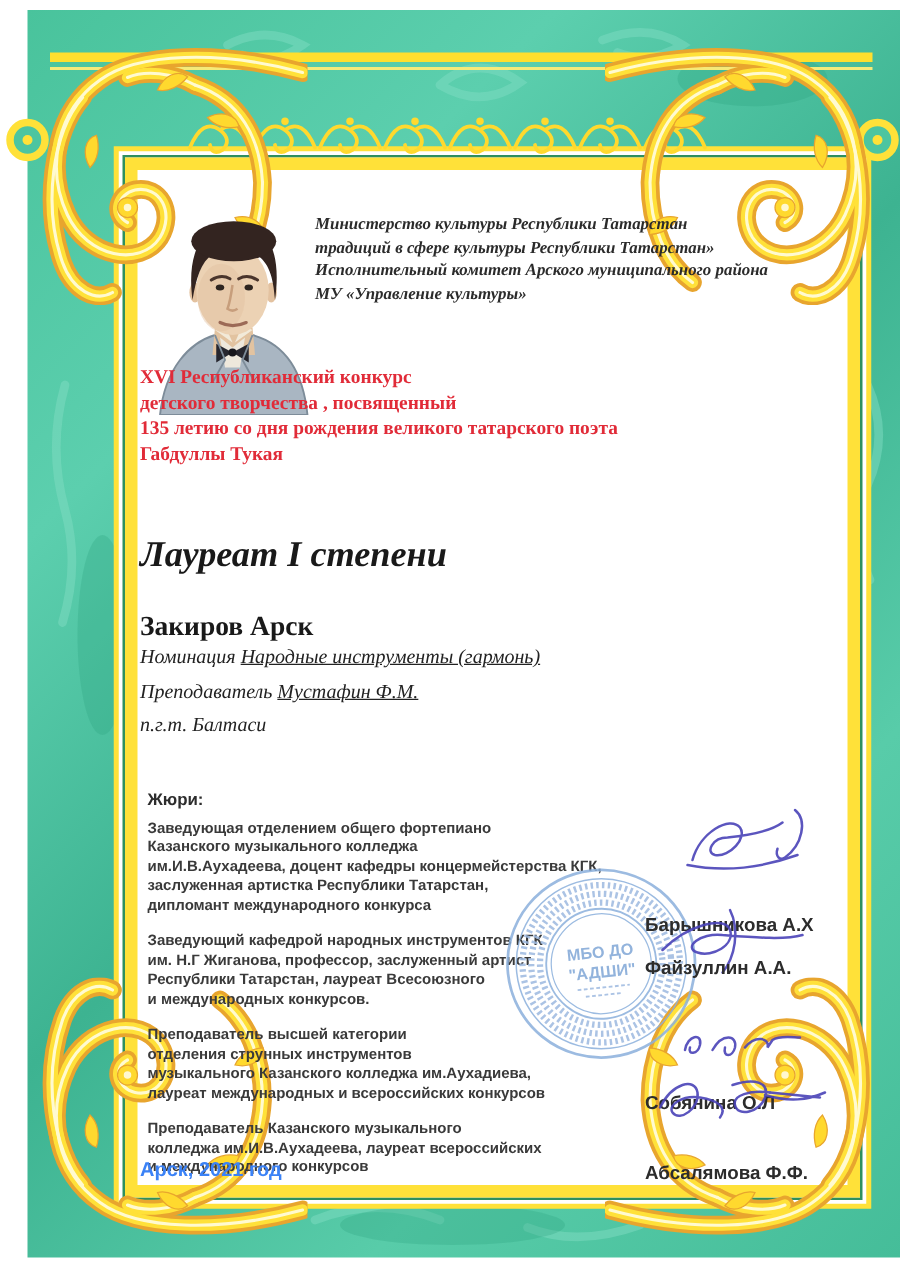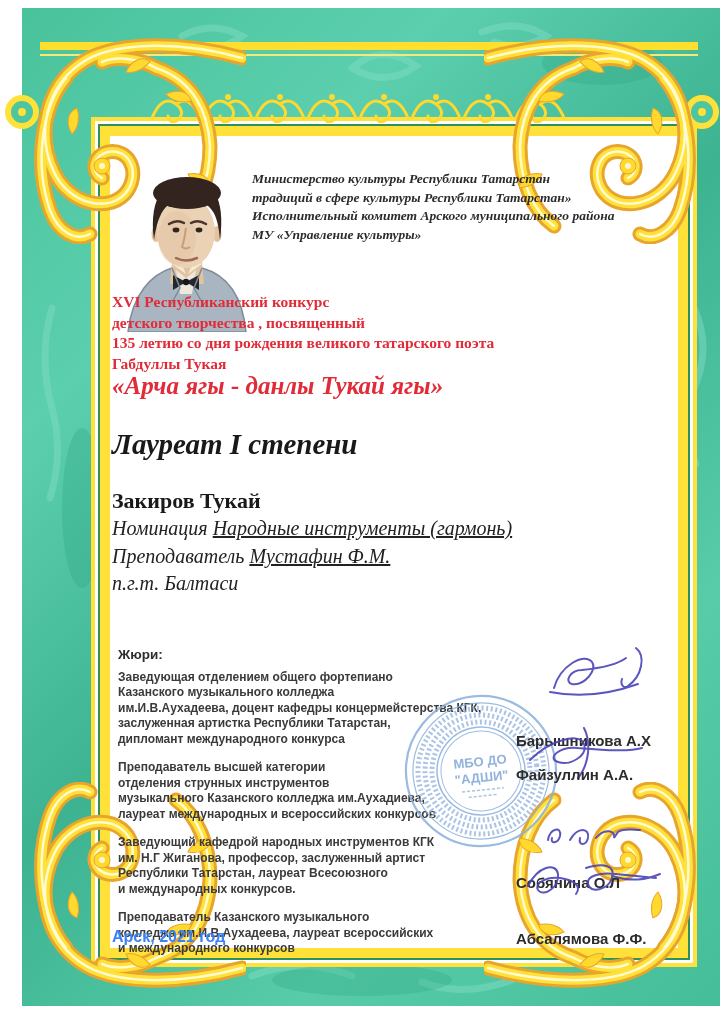--- a/index.html
+++ b/index.html
@@ -29,25 +29,25 @@
        font-weight:bold;font-style:italic;font-size:13.5px;line-height:18.5px;color:#2b2b2b;}
   .red-block{left:112px;top:292px;width:564px;font-family:"Liberation Serif",serif;
        font-weight:bold;font-size:15.5px;line-height:20.5px;color:#e12b38;}
   .red-title{left:112px;top:372px;width:564px;font-family:"Liberation Serif",serif;
        font-weight:bold;font-style:italic;font-size:25px;color:#e12b38;}
   .award{left:112px;top:428px;width:564px;font-family:"Liberation Serif",serif;
        font-weight:bold;font-style:italic;font-size:29px;color:#191919;}
   .rec-name{left:112px;top:488px;width:564px;font-family:"Liberation Serif",serif;
        font-weight:bold;font-size:22px;color:#191919;}
   .rec-line{left:112px;width:564px;font-family:"Liberation Serif",serif;
-       font-style:italic;font-size:20px;color:#222222;}
+       font-style:italic;font-size:16px;color:#222222;}
   .uline{text-decoration:underline;}
   .jury{left:118px;top:632px;width:392px;font-size:12px;line-height:15.5px;
        font-weight:bold;color:#3a3a3a;}
-  .jury .head{font-size:13.5px;margin-bottom:7px;color:#2d2d2d;margin-top:15px;}
+  .jury .head{font-size:13.5px;margin-bottom:7px;color:#2d2d2d;}
   .jury p{margin:0 0 13px 0;white-space:pre-line;}
   .sig-name{position:absolute;z-index:6;left:516px;font-size:15px;font-weight:bold;color:#2c2c2c;margin-top:24px;}
   .sig{position:absolute;z-index:6;pointer-events:none;}
   .stamp{position:absolute;left:398px;top:688px;width:166px;height:166px;z-index:5;
        transform:rotate(-6deg);opacity:.85;pointer-events:none;}
   .footer{left:112px;top:928px;width:564px;font-size:16px;font-weight:bold;color:#3b82f6;}
   .portrait{position:absolute;left:120px;top:166px;width:134px;height:166px;z-index:4;}
 </style>
 </head>
 <body>
@@ -180,50 +180,49 @@
     <div>Исполнительный комитет Арского муниципального района</div>
     <div>МУ «Управление культуры»</div>
   </div>
 
   <div class="abs red-block ctr">
     <div>XVI Республиканский конкурс</div>
     <div>детского творчества , посвященный</div>
     <div>135 летию со дня рождения великого татарского поэта</div>
     <div>Габдуллы Тукая</div>
   </div>
-  <div class="abs red-title ctr">«Арча ягы - данлы Тукай ягы»</div>
 
   <div class="abs award ctr">Лауреат I степени</div>
 
-  <div class="abs rec-name ctr">Закиров Тукай</div>
+  <div class="abs rec-name ctr">Закиров Арск</div>
   <div class="abs rec-line ctr" style="top:517px">
     <span>Номинация</span>
     <span class="uline">Народные инструменты (гармонь)</span>
   </div>
   <div class="abs rec-line ctr" style="top:572px">п.г.т. Балтаси</div>
   <div class="abs rec-line ctr" style="top:545px">
     <span>Преподаватель</span>
     <span class="uline">Мустафин Ф.М.</span>
   </div>
 
   <div class="abs jury">
     <div class="head">Жюри:</div>
     <p>Заведующая отделением общего фортепиано
 Казанского музыкального колледжа
 им.И.В.Аухадеева, доцент кафедры концермейстерства КГК,
 заслуженная артистка Республики Татарстан,
 дипломант международного конкурса</p>
+    <p>Заведующий кафедрой народных инструментов КГК
+им. Н.Г Жиганова, профессор, заслуженный артист
+Республики Татарстан, лауреат Всесоюзного
+и международных конкурсов.</p>
     <p>Преподаватель высшей категории
 отделения струнных инструментов
 музыкального Казанского колледжа им.Аухадиева,
 лауреат международных и всероссийских конкурсов</p>
-    <p>Заведующий кафедрой народных инструментов КГК
-им. Н.Г Жиганова, профессор, заслуженный артист
-Республики Татарстан, лауреат Всесоюзного
-и международных конкурсов.</p>
     <p>Преподаватель Казанского музыкального
 колледжа им.И.В.Аухадеева, лауреат всероссийских
 и международного конкурсов</p>
   </div>
 
   <svg class="stamp" viewBox="0 0 166 166">
     <g fill="none" stroke="#8bb0dc">
       <circle cx="83" cy="83" r="75" stroke-width="2.2"></circle>
       <circle cx="83" cy="83" r="68" stroke-width="1.2"></circle>
       <circle cx="83" cy="83" r="44" stroke-width="1.5"></circle>

